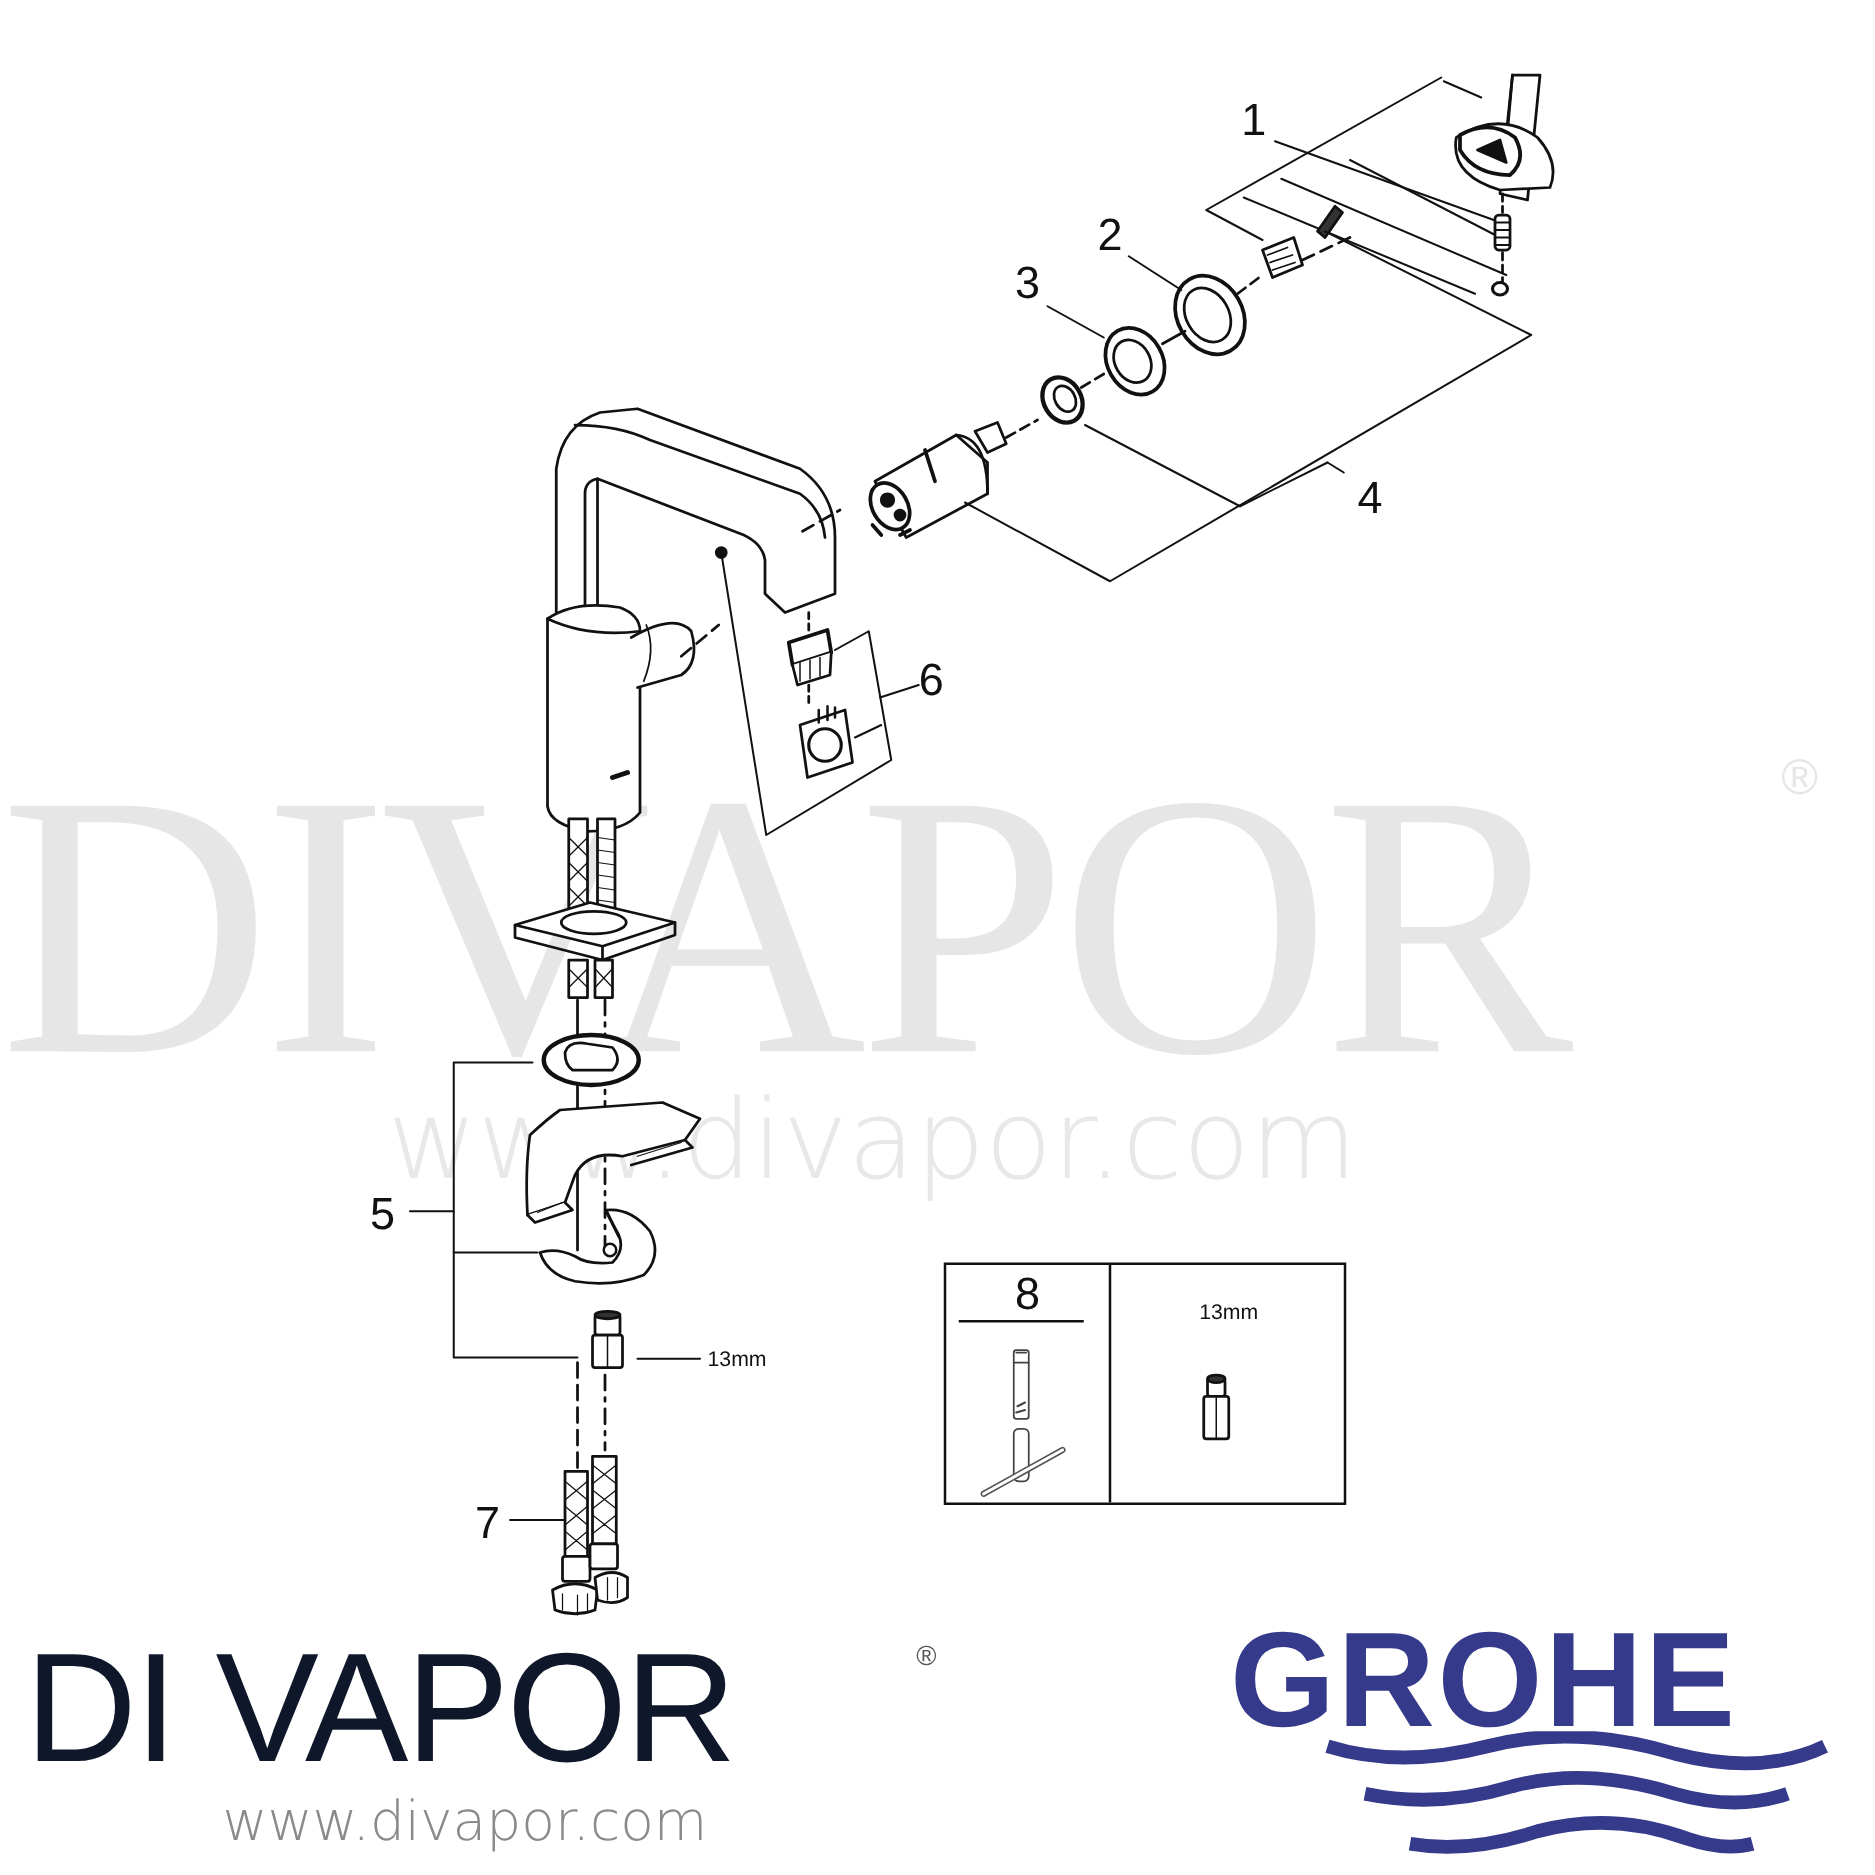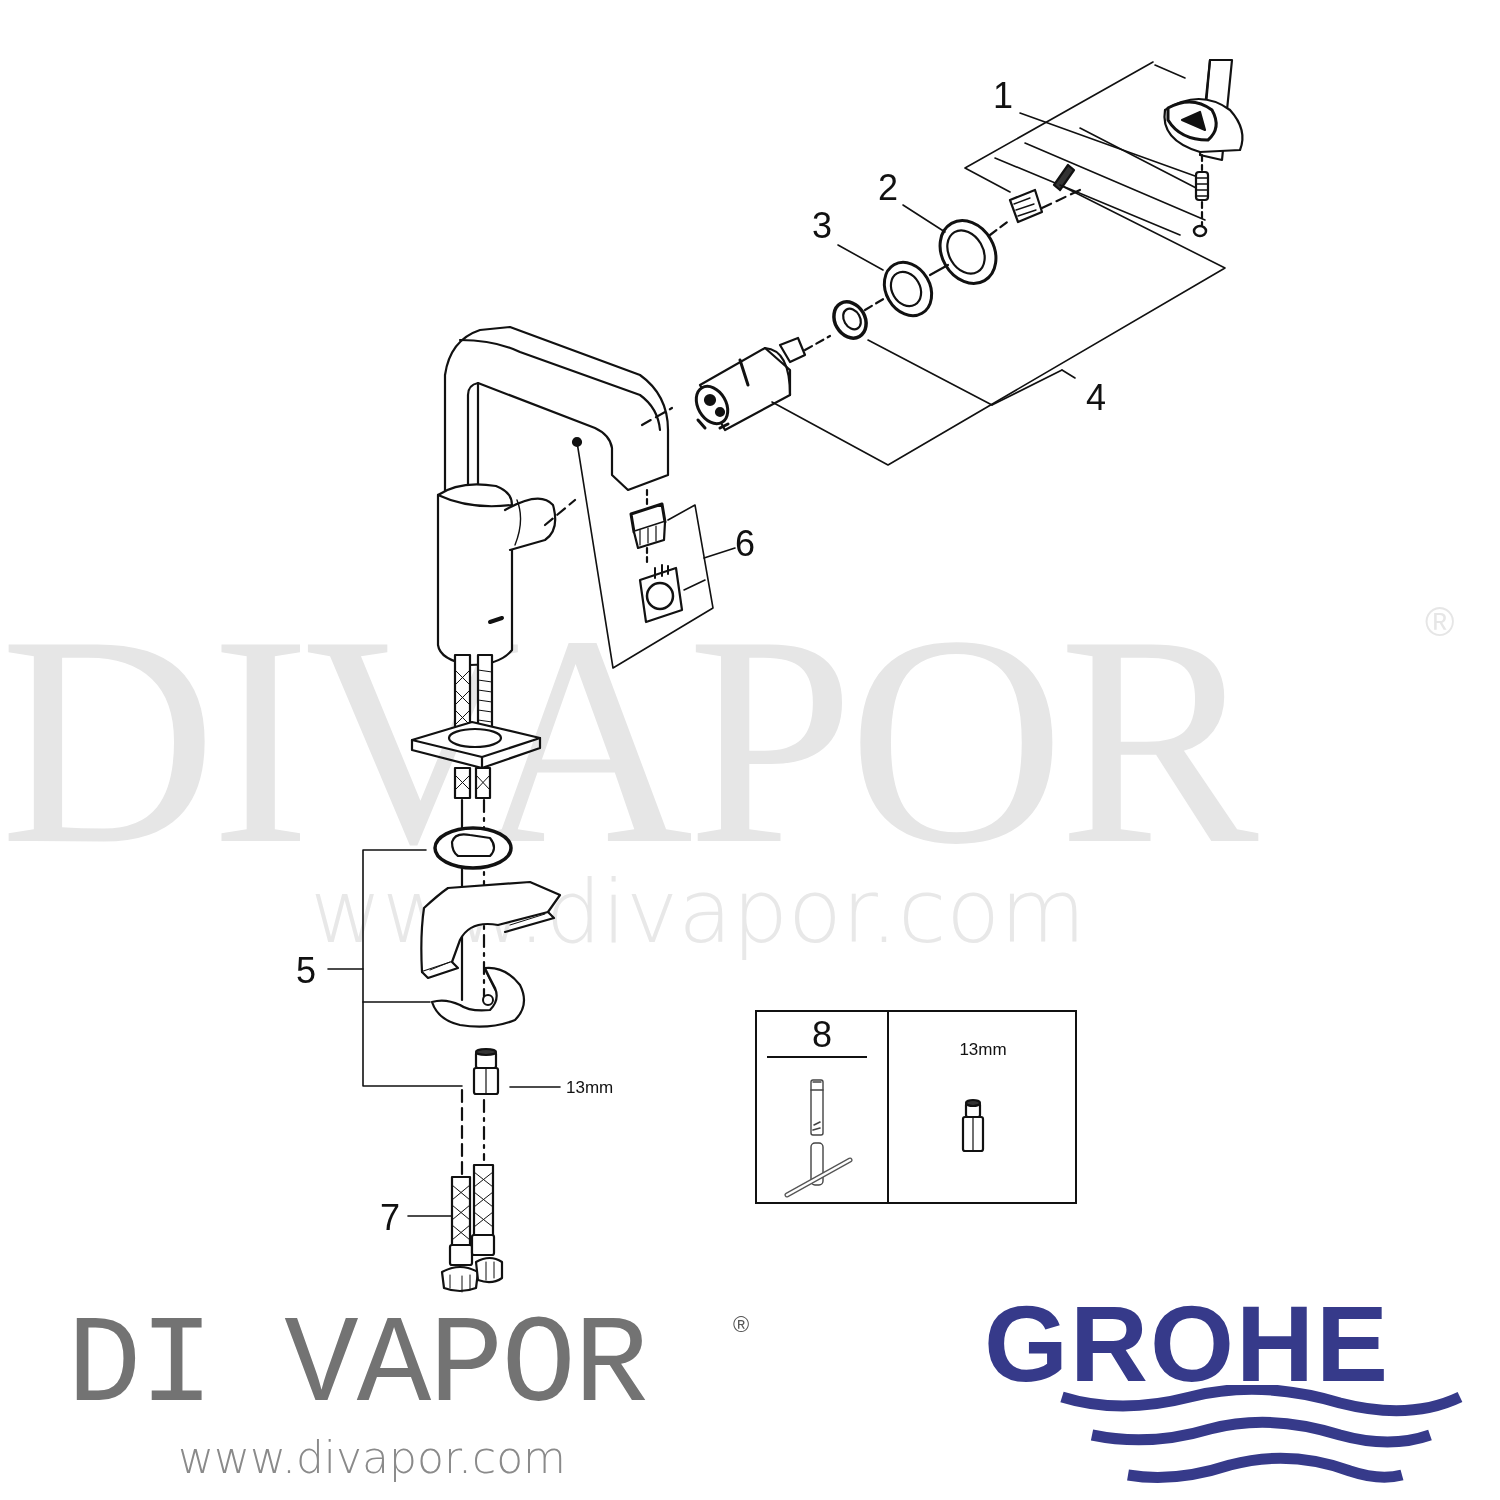--- a/index.html
+++ b/index.html
@@ -9,21 +9,21 @@
   .wm-reg { position: absolute; left: 1425px; top: 600px; font-family: "Liberation Sans", sans-serif; font-size: 40px; color: #e6e6e6; }
   .wm-url { position: absolute; left: 310px; top: 860px; font-family: "DejaVu Sans", sans-serif; font-weight: 200; font-size: 88px; color: #e8e8e8; letter-spacing: 0px; white-space: nowrap; }
   svg.diagram { position: absolute; left: 0; top: 0; }
   .label { position: absolute; font-family: "Liberation Sans", sans-serif; font-size: 36px; color: #111; line-height: 1; }
   .mm-label { position: absolute; font-family: "Liberation Sans", sans-serif; font-size: 17px; color: #111; }
   .tool-box { position: absolute; left: 755px; top: 1010px; width: 322px; height: 194px; border: 2px solid #111; box-sizing: border-box; background: transparent; }
   .tool-box .divider { position: absolute; left: 130px; top: 0; width: 2px; height: 100%; background: #111; }
   .tool-box .num { position: absolute; left: 0; width: 130px; top: 2px; text-align: center; font-size: 36px; color: #111; }
   .tool-box .rule { position: absolute; left: 10px; top: 44px; width: 100px; height: 2px; background: #111; }
   .tool-box .mm { position: absolute; left: 132px; width: 188px; top: 28px; text-align: center; font-size: 17px; color: #111; }
-  .brand-dv { position: absolute; left: 20px; top: 1305px; font-family: Liberation Mono, monospace; font-size: 124px; color: #737373; letter-spacing: -2px; white-space: nowrap; line-height: 1; margin-left: 47px; }
+  .brand-dv { position: absolute; left: 20px; top: 1305px; font-family: Liberation Sans, sans-serif; font-size: 124px; color: #0f172a; letter-spacing: -2px; white-space: nowrap; line-height: 1; }
   .brand-dv-reg { position: absolute; left: 733px; top: 1312px; font-family: "Liberation Sans", sans-serif; font-size: 22px; color: #555555; }
   .brand-url { position: absolute; left: 178px; top: 1432px; font-family: "DejaVu Sans", sans-serif; font-weight: 200; font-size: 44px; color: #8a8a8a; white-space: nowrap; }
   .grohe-text { position: absolute; left: 984px; top: 1290px; font-family: "Liberation Sans", sans-serif; font-weight: bold; font-size: 108px; color: #363a8a; letter-spacing: 2px; line-height: 1; }
 </style>
 </head>
 <body>
 
 <div class="wm-big">DIVAPOR</div>
 <div class="wm-reg">®</div>
 <div class="wm-url">www.divapor.com</div>

